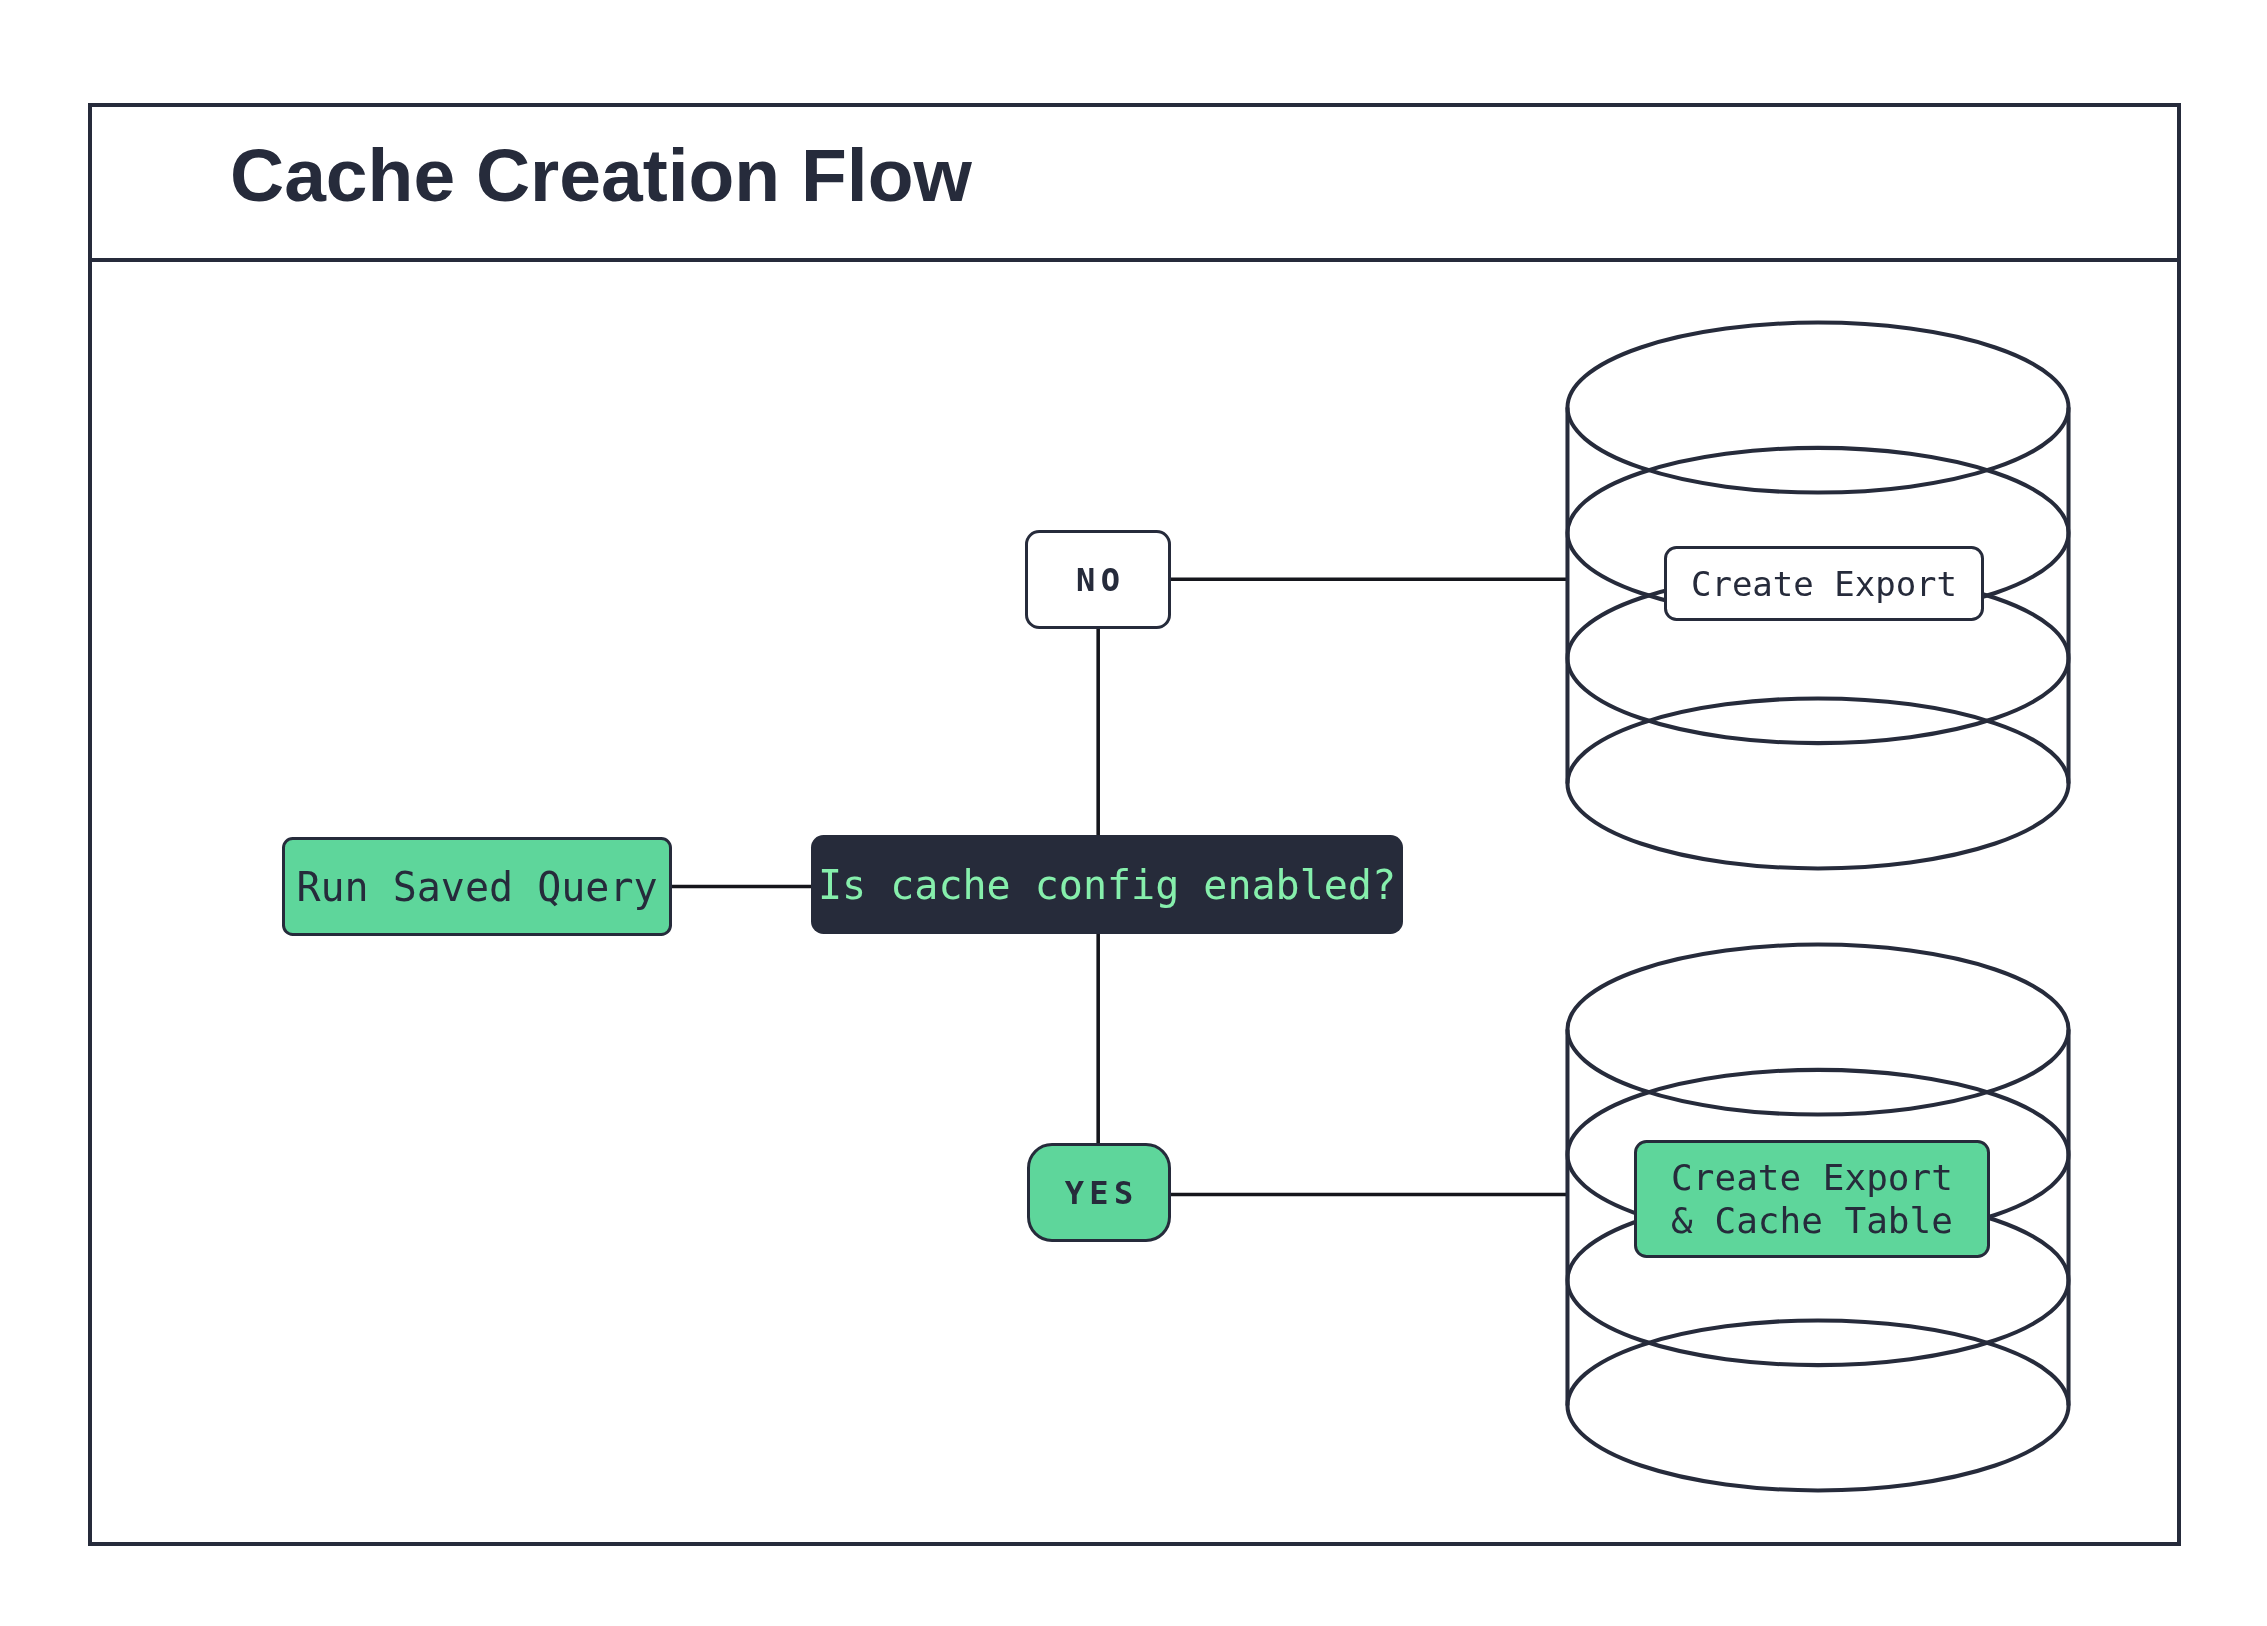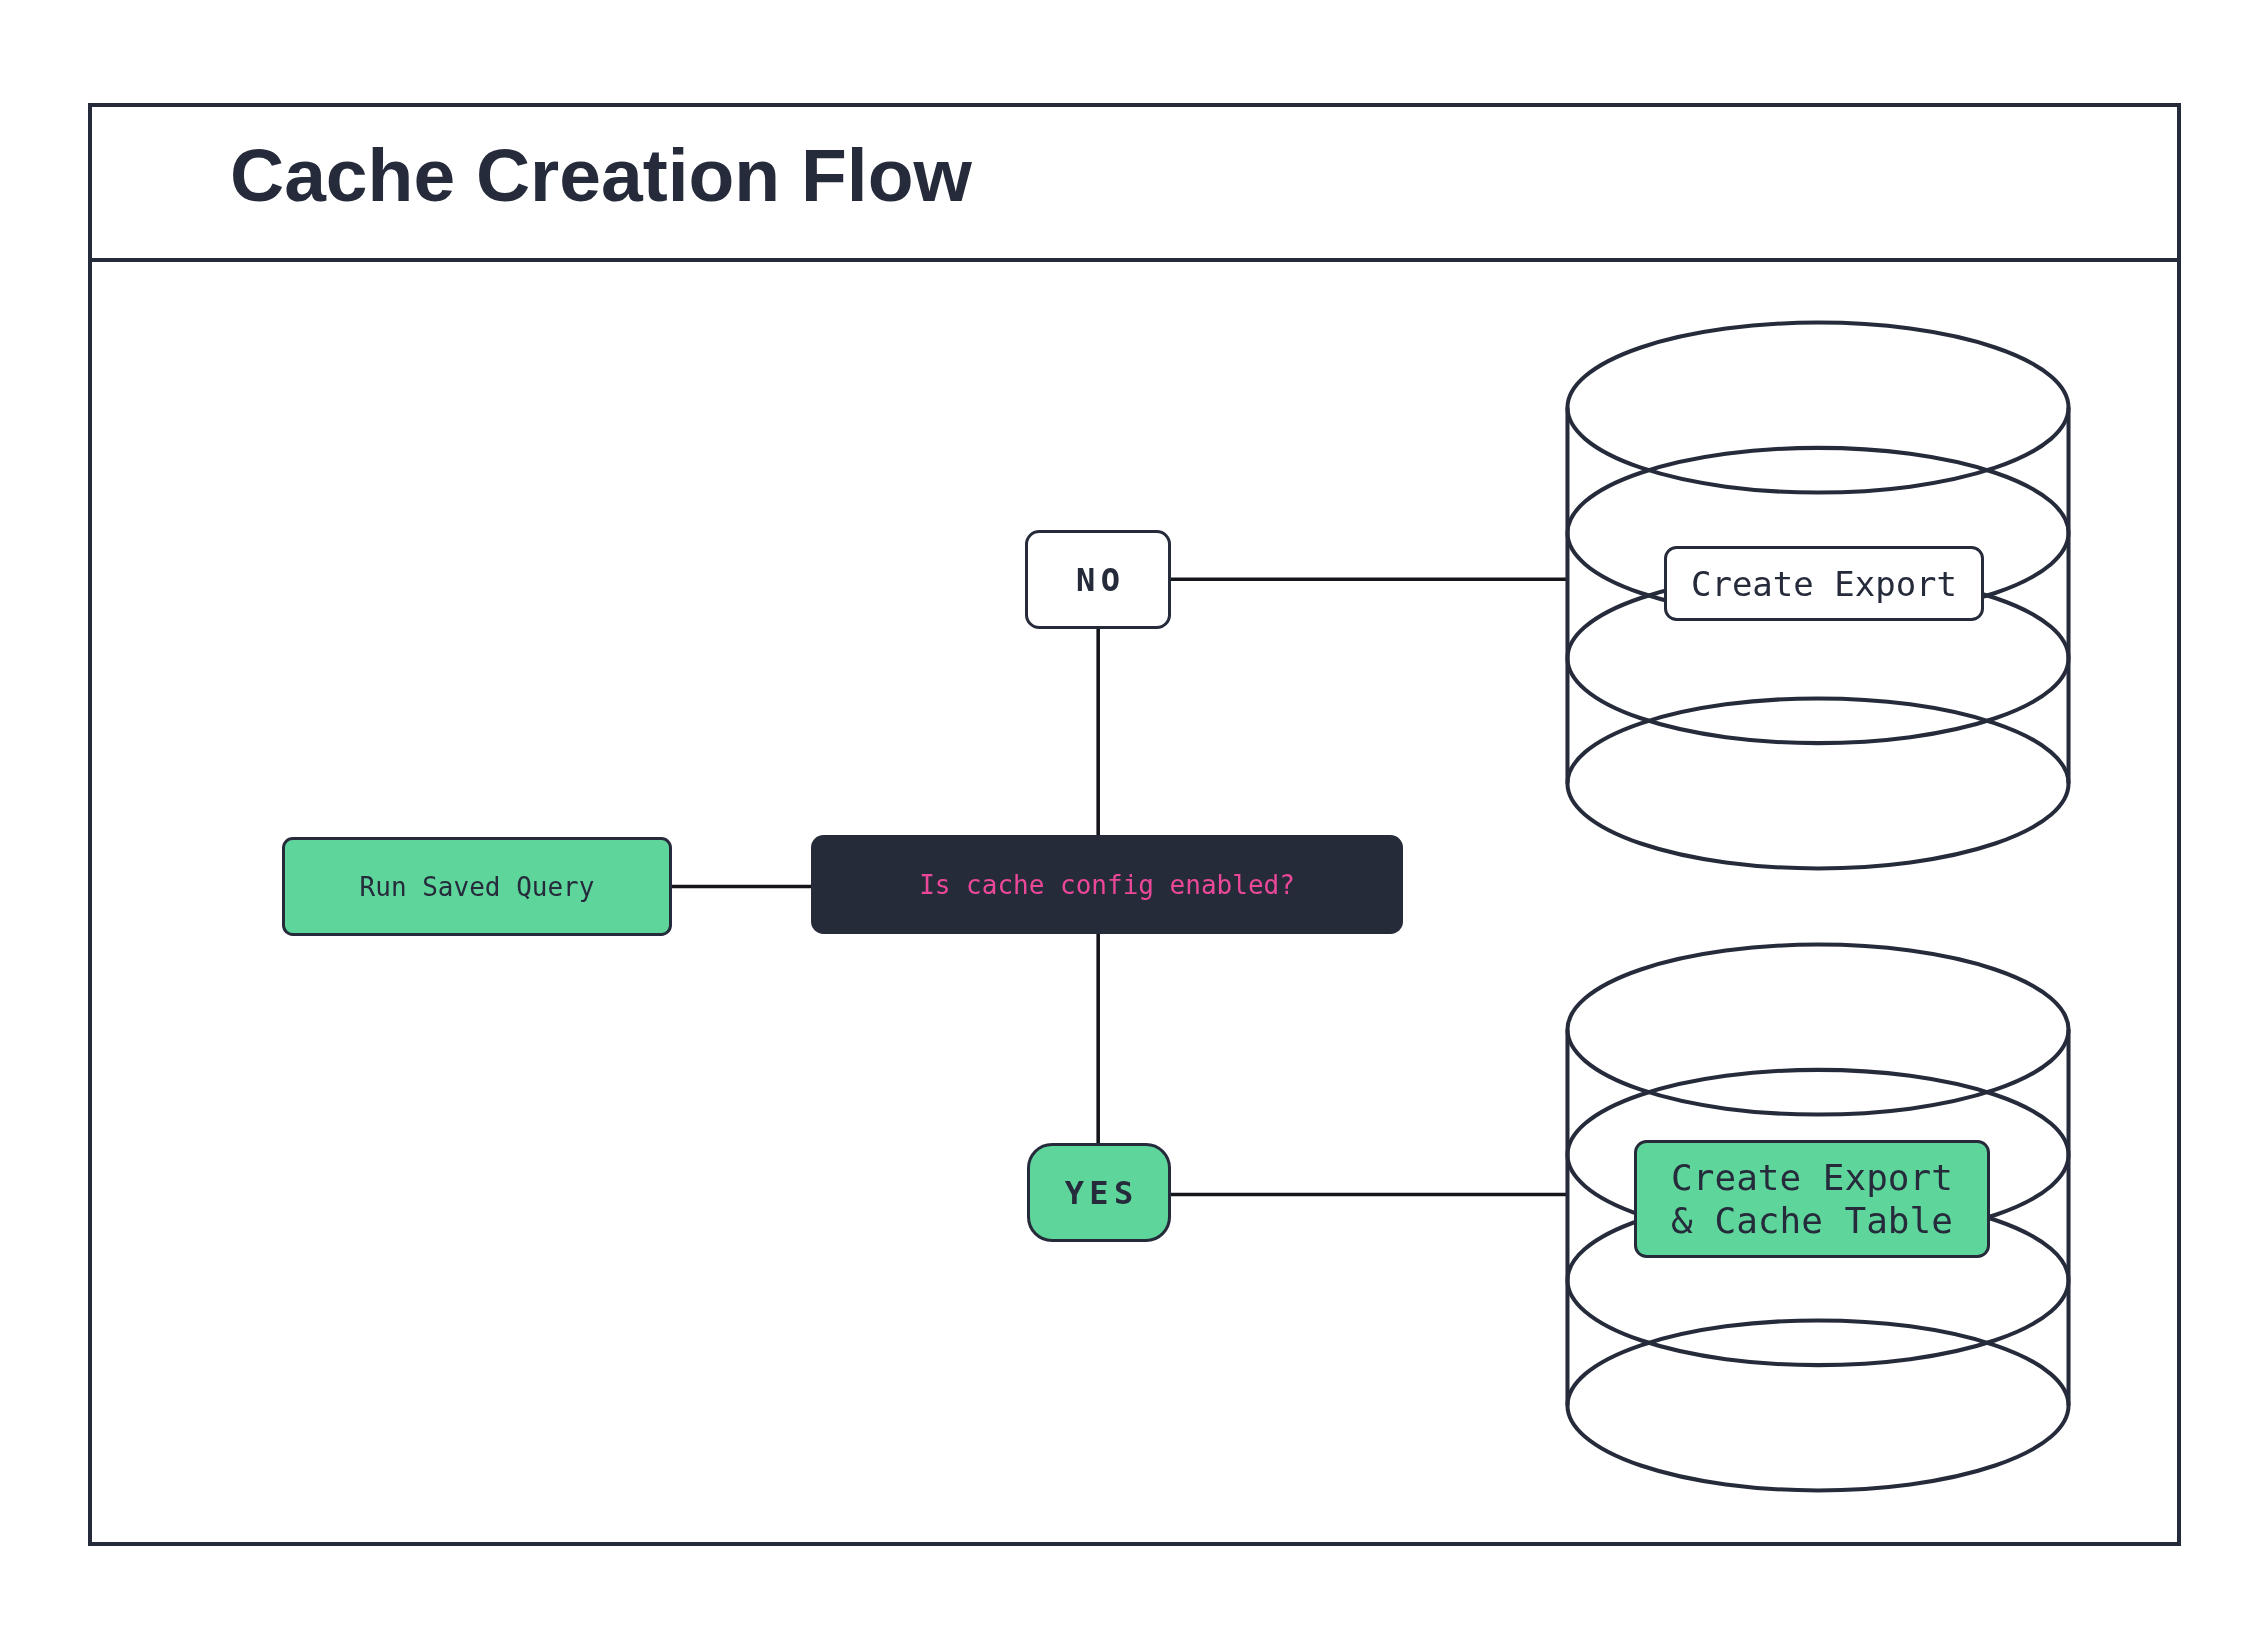--- a/index.html
+++ b/index.html
@@ -66,36 +66,36 @@
   #cyl-top { left: 1563px; top: 318px; }
   #cyl-bottom { left: 1563px; top: 940px; }
   
   .node {
     position: absolute;
     box-sizing: border-box;
     display: flex;
     align-items: center;
     justify-content: center;
     z-index: 3;
-    font-size: 26px;
+    font-size: 40px;
     color: #262b3b;
     white-space: nowrap;
   }
   .node-green {
     background: #5ed69b;
     border: 3.6px solid #262b3b;
   }
   .node-white {
     background: #ffffff;
     border: 3.6px solid #262b3b;
   }
   .node-dark {
     background: #262b3a;
     border: none;
-    color: #ec4899;
+    color: #86efac;
   }
   #node-run {
     left: 282px; top: 837px;
     width: 390px; height: 99px;
     border-radius: 10.7px;
   }
   #node-decision {
     left: 811px; top: 835px;
     width: 592px; height: 99px;
     border-radius: 12.5px;

